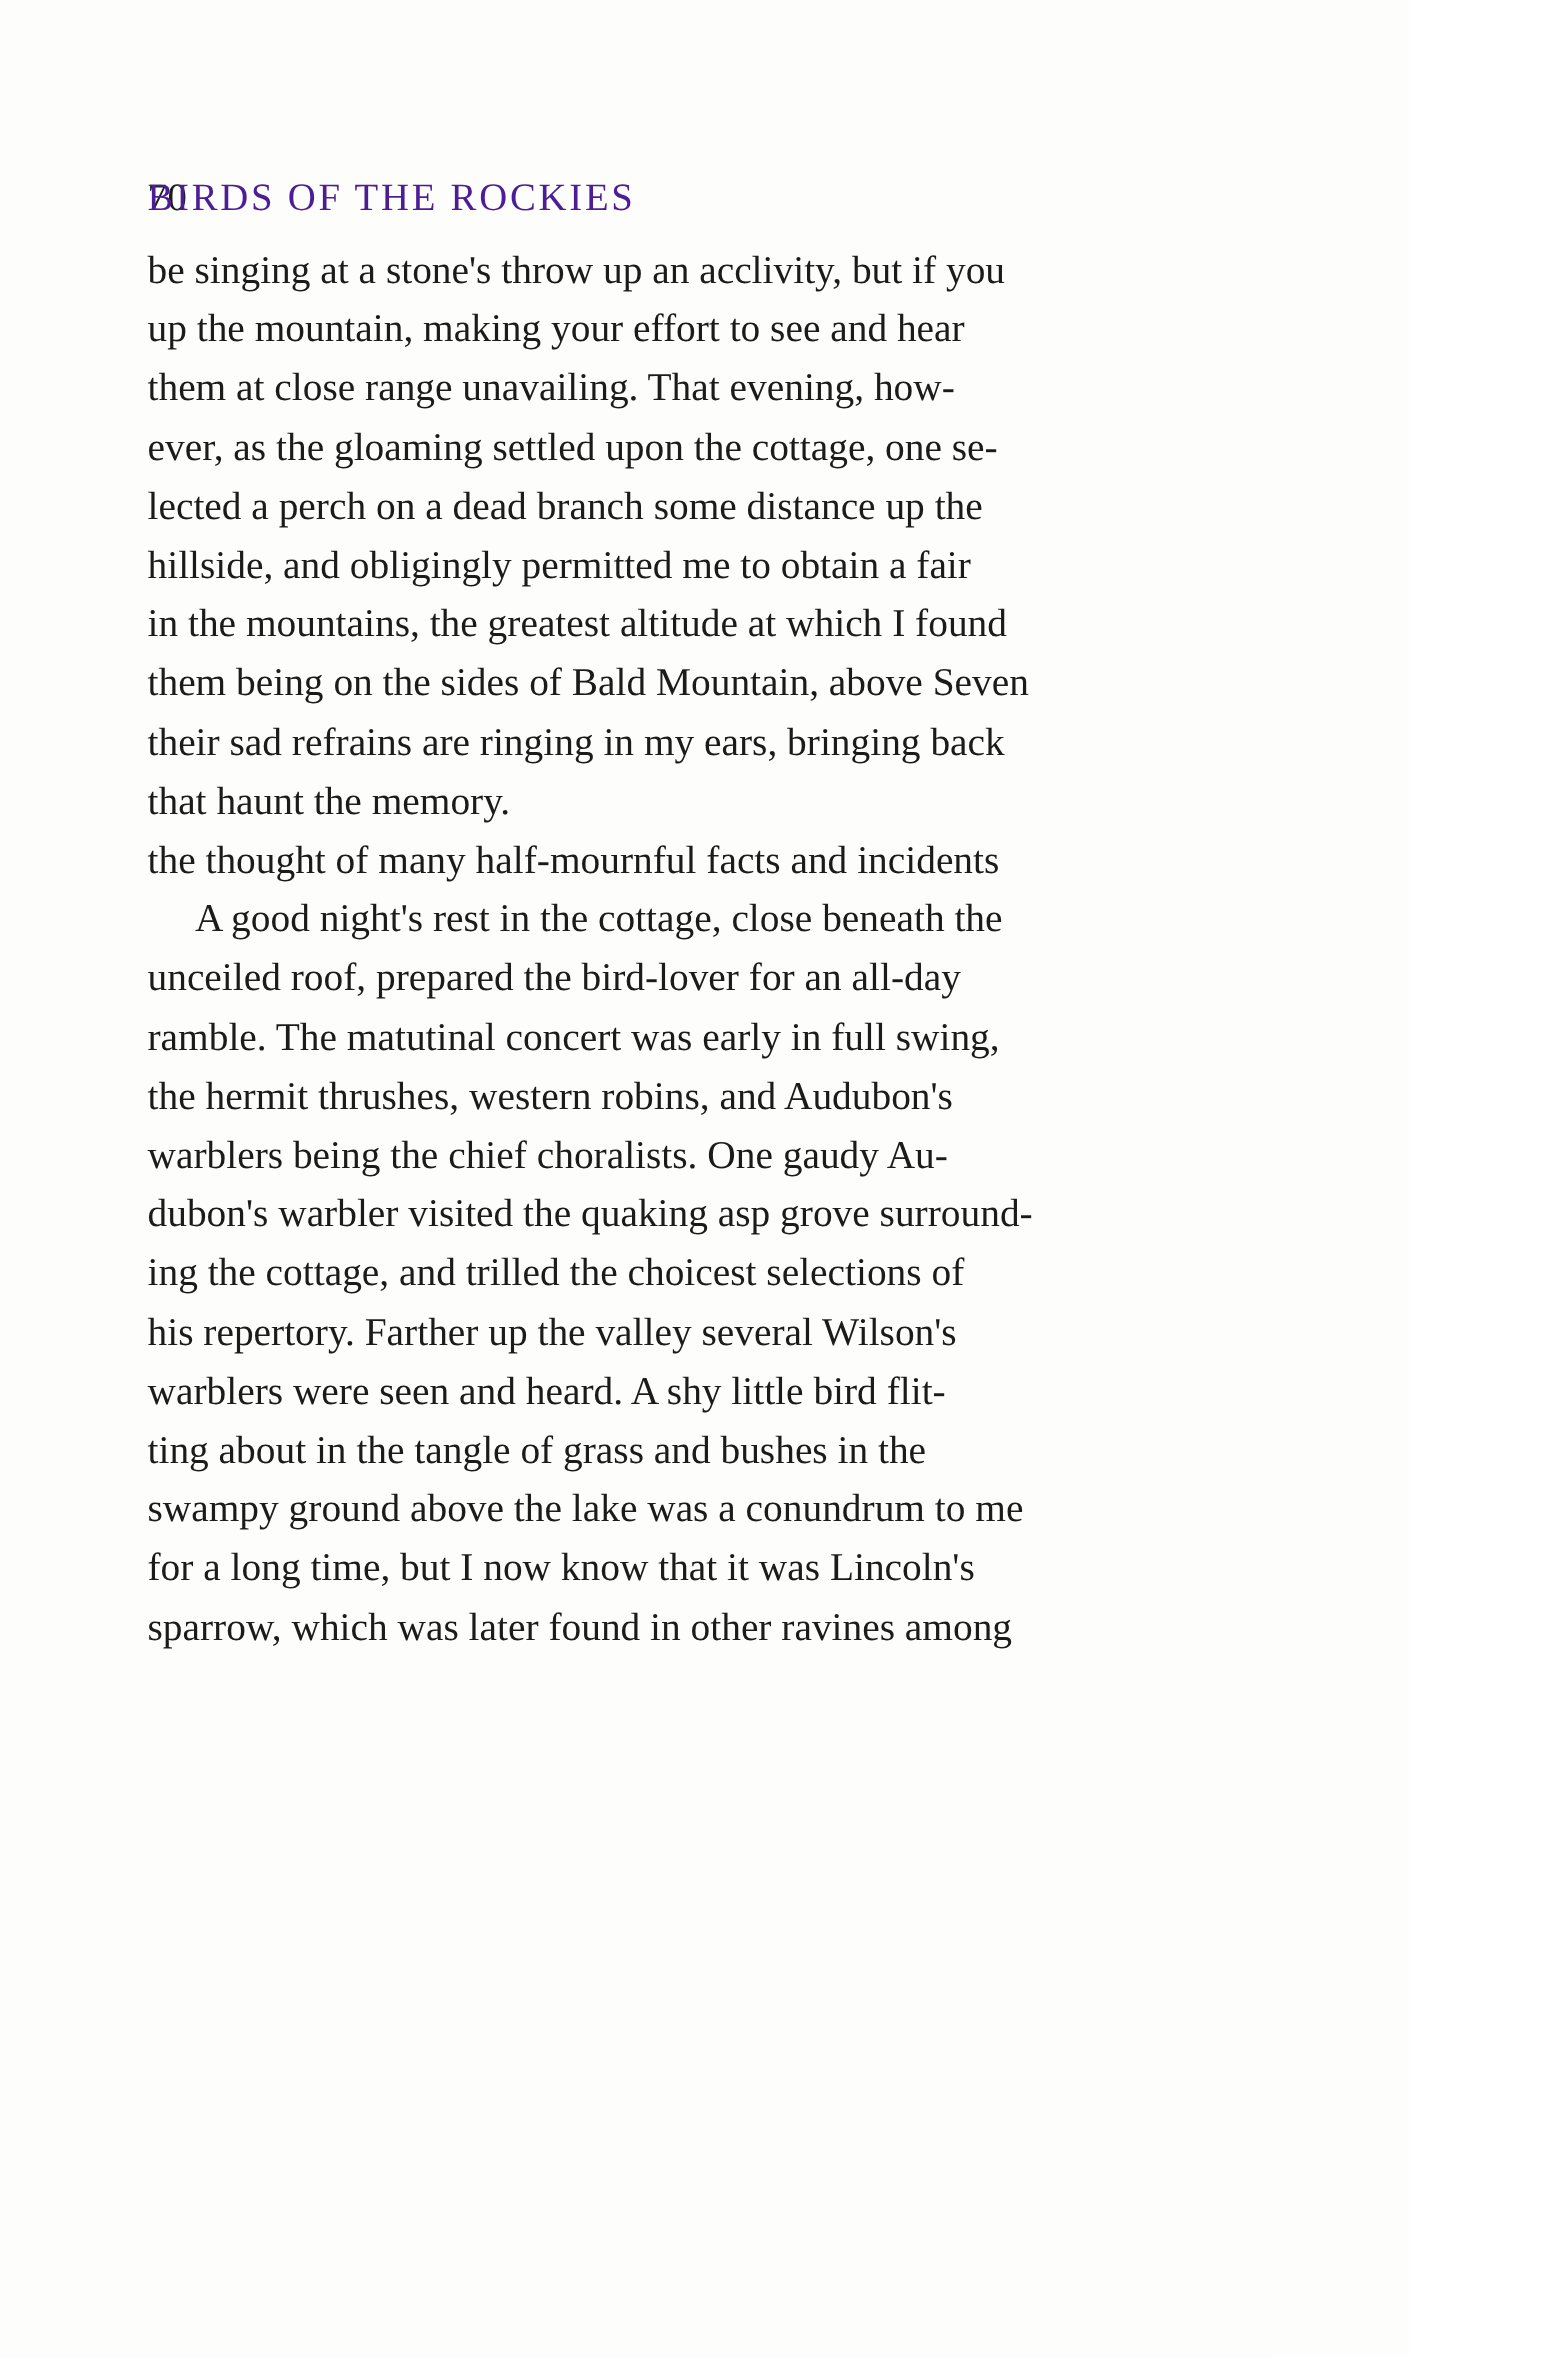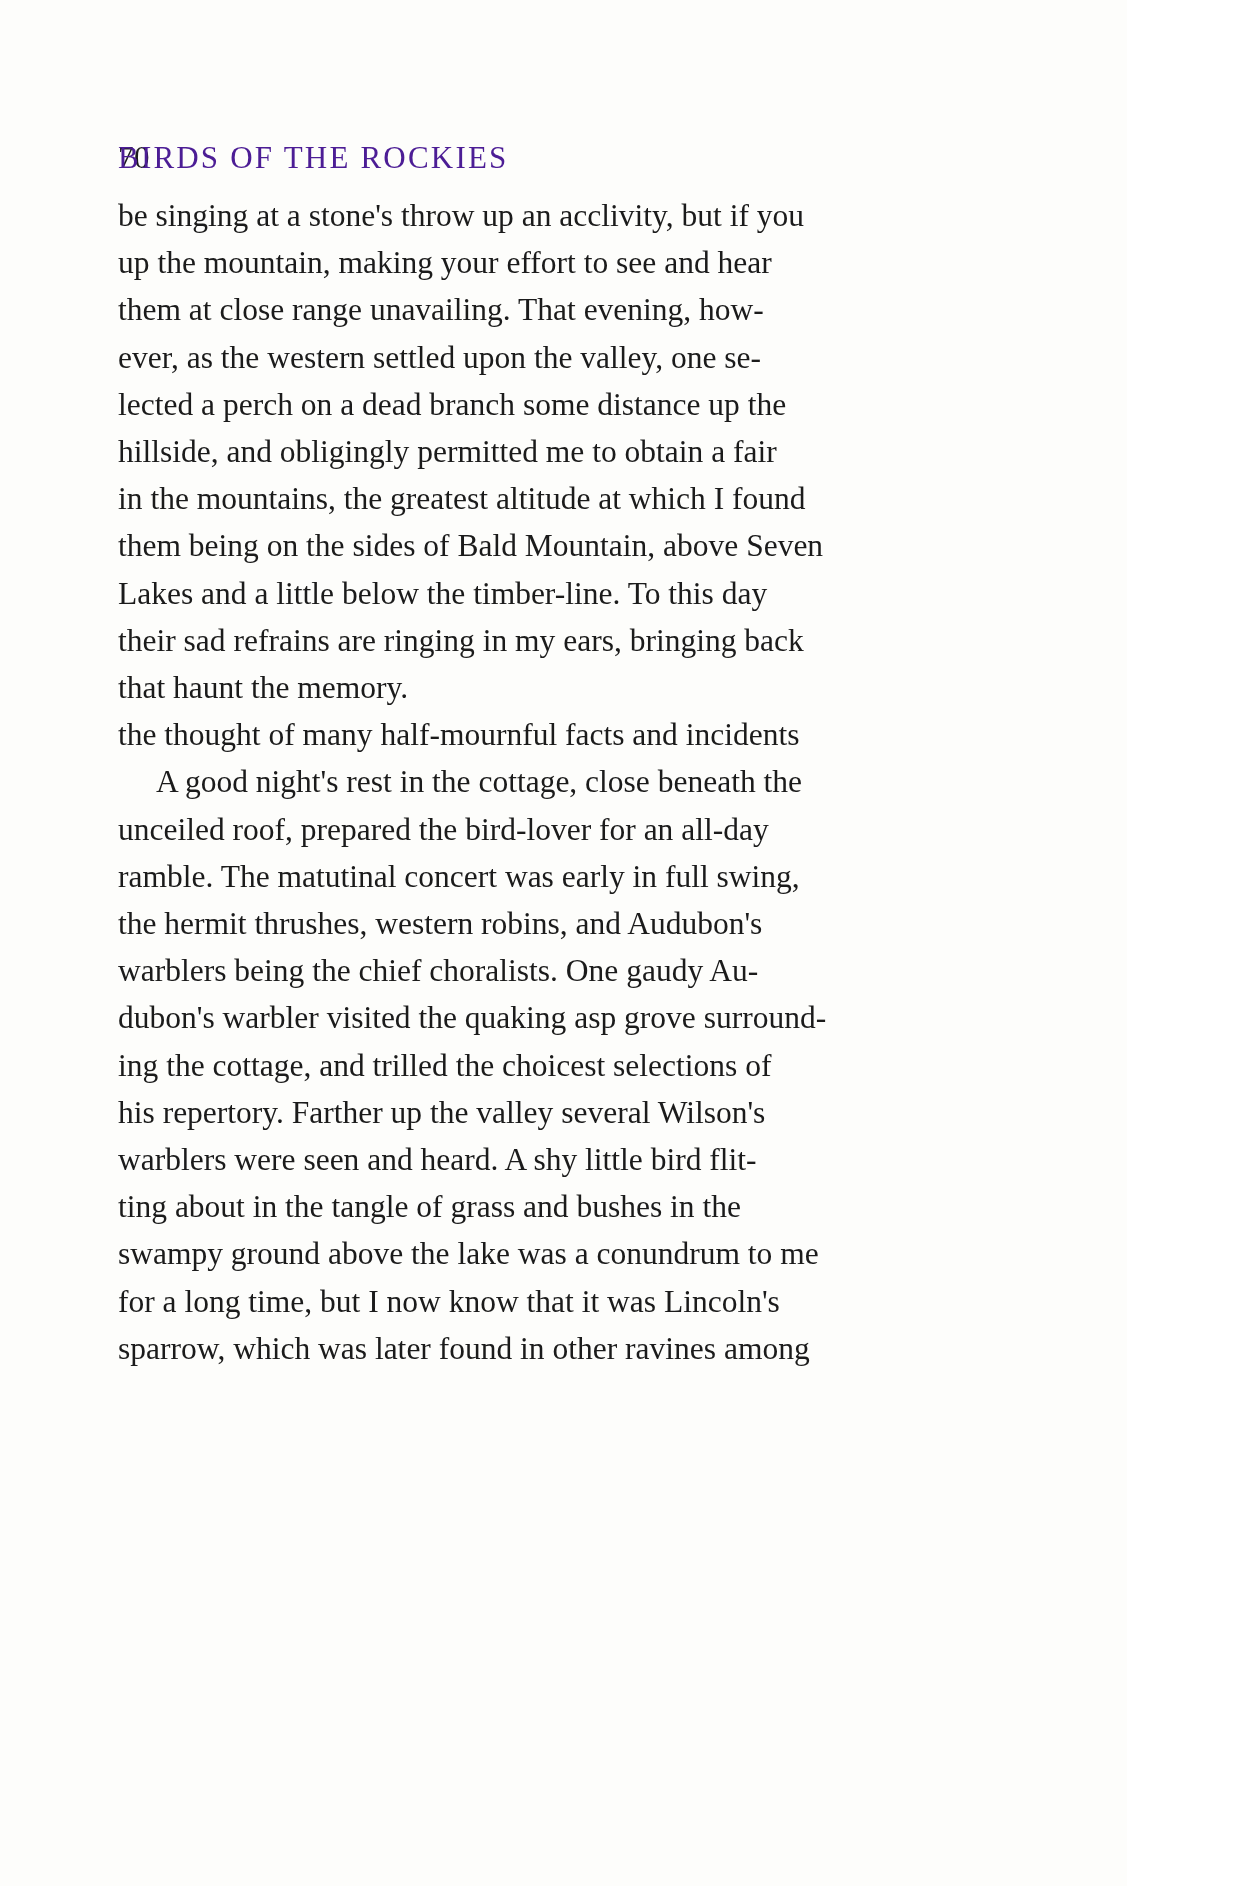--- a/index.html
+++ b/index.html
@@ -79,26 +79,25 @@
     <div class="folio">70</div>
     <div class="running-head">BIRDS OF THE ROCKIES</div>
   </div>
 
   <div class="body-text">
 
     <p class="para spec-top">
       <span class="line">be singing at a stone's  throw up an acclivity, but if you</span>
       <span class="line">up  the  mountain,  making  your  effort  to  see  and hear</span>
       <span class="line">them  at  close  range  unavailing.   That  evening,  how-</span>
-      <span class="line">ever,  as  the  western  settled  upon  the  valley, one  se-</span>
+      <span class="line">ever,  as  the  gloaming  settled  upon  the  cottage, one  se-</span>
       <span class="line">lected  a  perch  on a  dead  branch some  distance up  the</span>
       <span class="line">hillside,  and  obligingly  permitted  me  to  obtain  a  fair</span>
       <span class="line">in  the  mountains,  the  greatest  altitude  at  which  I  found</span>
       <span class="line">them  being  on  the  sides  of  Bald  Mountain, above  Seven</span>
-      <span class="line">Lakes and  a  little  below the  timber-line.   To  this day</span>
       <span class="line">their  sad  refrains are  ringing  in  my ears, bringing  back</span>
       <span class="line">that haunt the memory.</span>
       <span class="line">the  thought  of  many  half-mournful  facts  and  incidents</span>
     </p>
 
     <p class="para">
       <span class="line"><span class="indent"></span><span>A  good  night's  rest  in  the cottage,  close  beneath the</span></span>
       <span class="line">unceiled   roof,  prepared   the   bird-lover  for  an  all-day</span>
       <span class="line">ramble.   The matutinal concert was early in full swing,</span>
       <span class="line">the  hermit  thrushes,  western  robins,  and  Audubon's</span>

